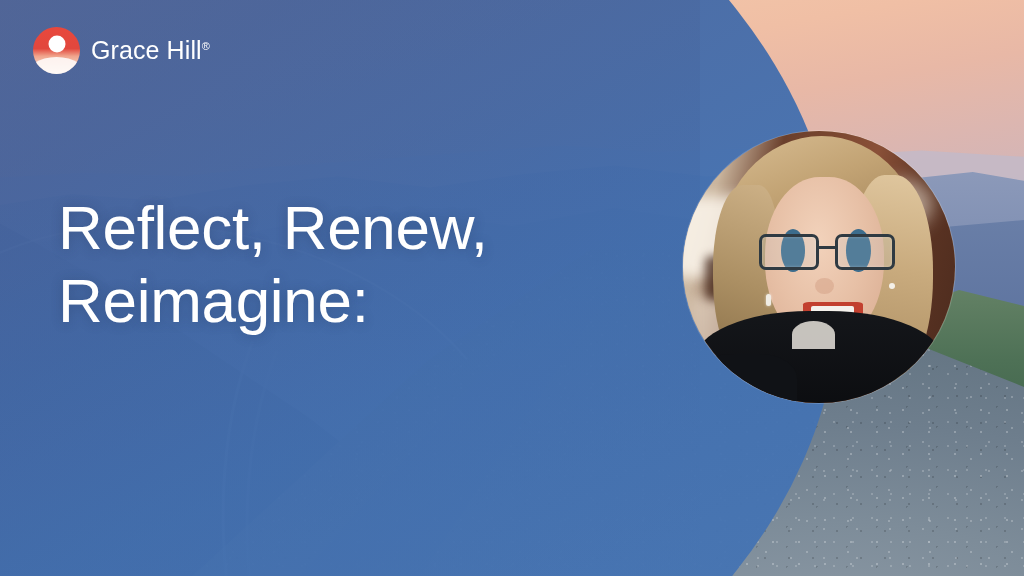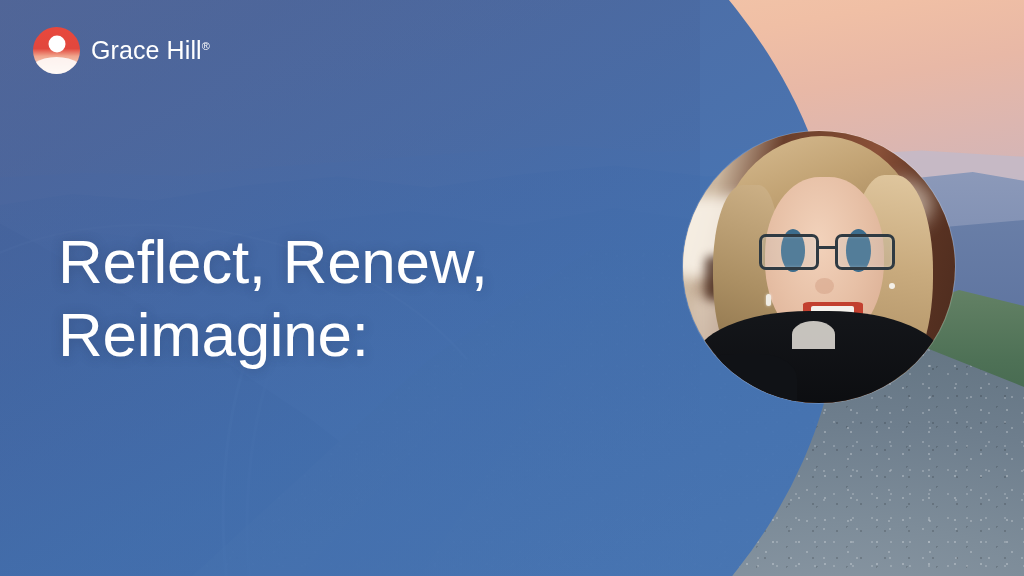--- a/index.html
+++ b/index.html
@@ -146,21 +146,20 @@
   .logo-text { font-size:25px; font-weight:300; color:#ffffff; letter-spacing:.1px;
     white-space:nowrap; line-height:1; position:relative; }
   .logo-reg { font-size:11px; vertical-align:super; font-weight:400; }
 
   
   .headline {
     position:absolute; left:58px; top:191px;
     font-size:62px; font-weight:300; line-height:1.18; color:#ffffff;
     letter-spacing:-.3px; white-space:pre-line;
     text-shadow:0 1px 12px rgba(30,46,80,.30);
-    margin-top:34px;
   }
   .subhead {
     position:absolute; left:58px; top:350px;
     font-size:46px; font-weight:300; line-height:1.33; color:#ffffff;
     letter-spacing:-.1px; white-space:pre-line;
     text-shadow:0 1px 12px rgba(30,46,80,.28);
   }
 
   
   .portrait {

